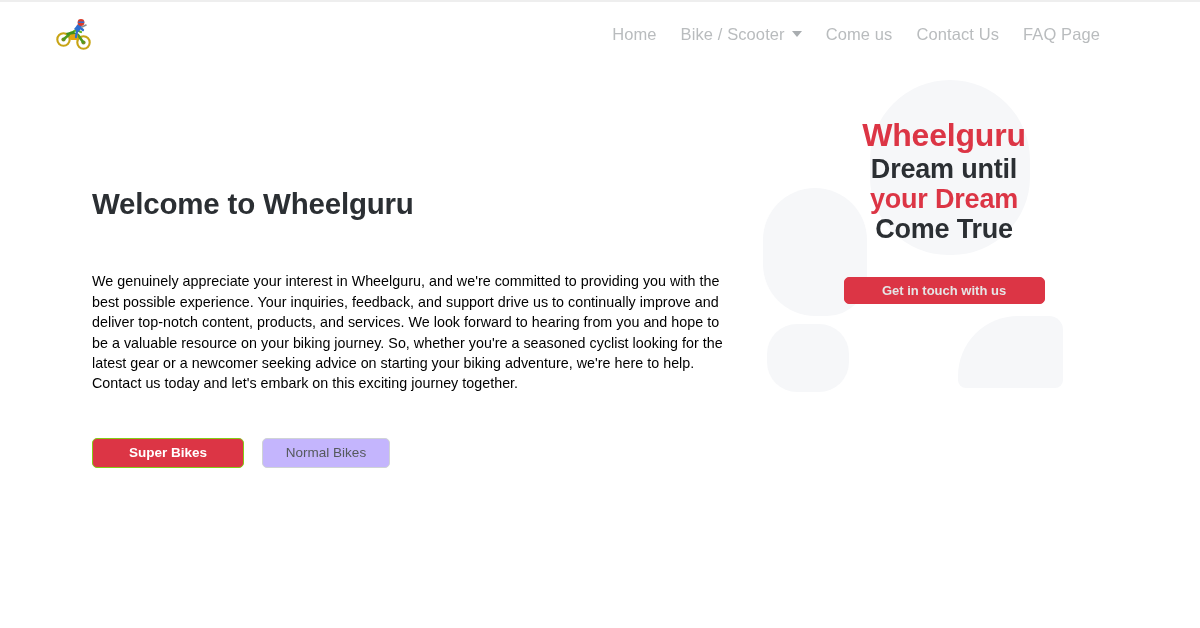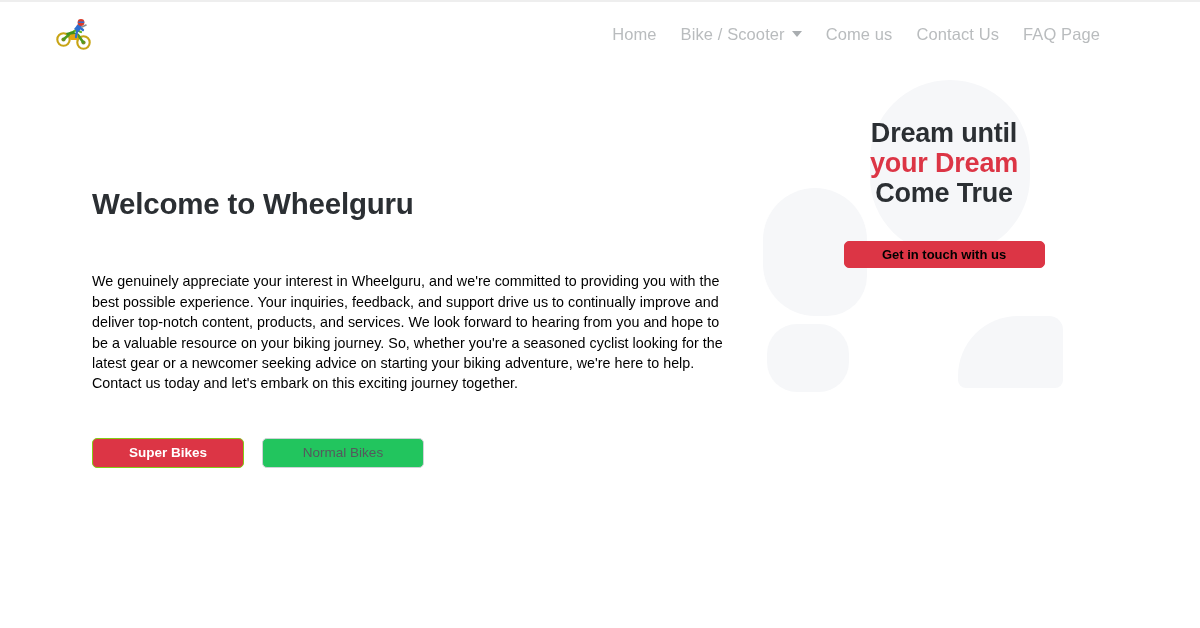--- a/index.html
+++ b/index.html
@@ -125,24 +125,24 @@
     background: #dc3545;
     border: 1px solid #84cc16;
     color: #ffffff;
     width: 152px;
     height: 30px;
     font-weight: bold;
     font-size: 13.5px;
   }
 
   .btn-outline {
-    background: #22c55e;
+    background: #c4b5fd;
     border: 1px solid #cfd3d6;
     color: #55595d;
-    width: 162px;
+    width: 128px;
     height: 30px;
     font-size: 13.5px;
   }
 
   
   .hero-right {
     position: relative;
     flex: 1;
     height: 400px;
     padding-top: 52px;
@@ -208,21 +208,21 @@
     margin-top: 32px;
     margin-left: 50px;
     width: 268px;
     display: flex;
     justify-content: center;
   }
 
   .btn-cta {
     background: #dc3545;
     border: 1px solid #dc3545;
-    color: #000000;
+    color: #e5e5e5;
     width: 201px;
     height: 27px;
     border-radius: 5px;
     font-size: 13px;
     font-weight: bold;
     cursor: pointer;
     line-height: 1;
   }
 </style>
 </head>
@@ -305,20 +305,21 @@
     </div>
 
     <div class="hero-right">
 
       <div class="blob blob-a"></div>
       <div class="blob blob-b"></div>
       <div class="blob blob-c"></div>
       <div class="blob blob-d"></div>
 
       <div class="banner-text">
+        <div class="banner-line banner-brand">Wheelguru</div>
         <div class="banner-line banner-dark">Dream until</div>
         <div class="banner-line banner-red">your Dream</div>
         <div class="banner-line banner-dark">Come True</div>
       </div>
 
       <div class="banner-cta-wrap">
         <button class="btn-cta">Get in touch with us</button>
       </div>
 
     </div>

